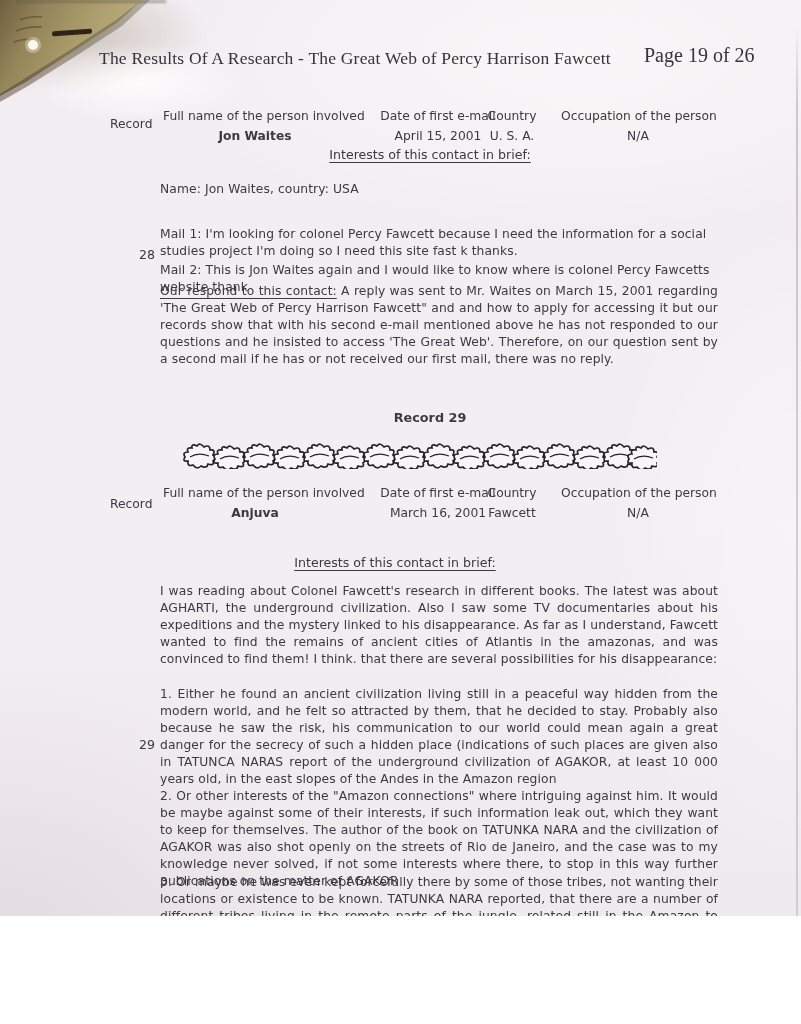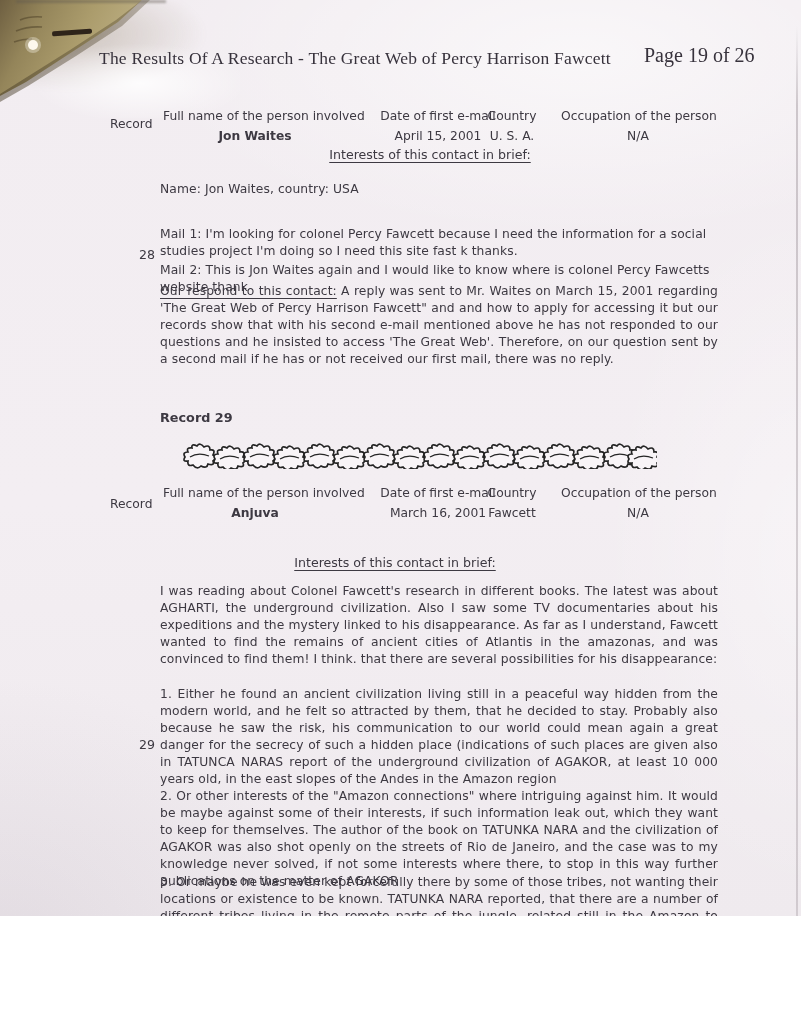--- a/index.html
+++ b/index.html
@@ -54,21 +54,21 @@
   .footer-date{top:982px;left:664px;font-family:"Liberation Serif",serif;font-size:14.5px;color:#47424e;}
   
   .cell{position:absolute;text-align:center;font-size:12.3px;line-height:15px;white-space:nowrap;}
   .col-name{left:163px;width:184px;}
   .col-date{left:352px;width:120px;margin-left:26px;}
   .col-country{left:477px;width:70px;}
   .col-occ{left:561px;width:154px;}
   .rec-label{position:absolute;left:110px;font-size:12.3px;}
   .bold{font-weight:bold;}
   .interests{position:absolute;font-size:12.6px;text-align:center;text-decoration:underline;text-underline-offset:3px;}
-  .heading-center{position:absolute;left:160px;width:540px;text-align:left;font-weight:bold;font-size:12.8px;}
+  .heading-center{position:absolute;left:160px;width:540px;text-align:center;font-weight:bold;font-size:12.8px;}
   
   .para{position:absolute;left:160px;width:558px;font-size:12.3px;line-height:17px;white-space:pre-line;letter-spacing:.1px;}
   .just{text-align:justify;}
   .margin-num{position:absolute;left:99px;font-size:12.6px;margin-left:40px;}
   .lead-underline{text-decoration:underline;text-underline-offset:3px;}
   .divider{position:absolute;top:441px;left:183px;width:474px;height:28px;}
 </style>
 </head>
 <body>
 

